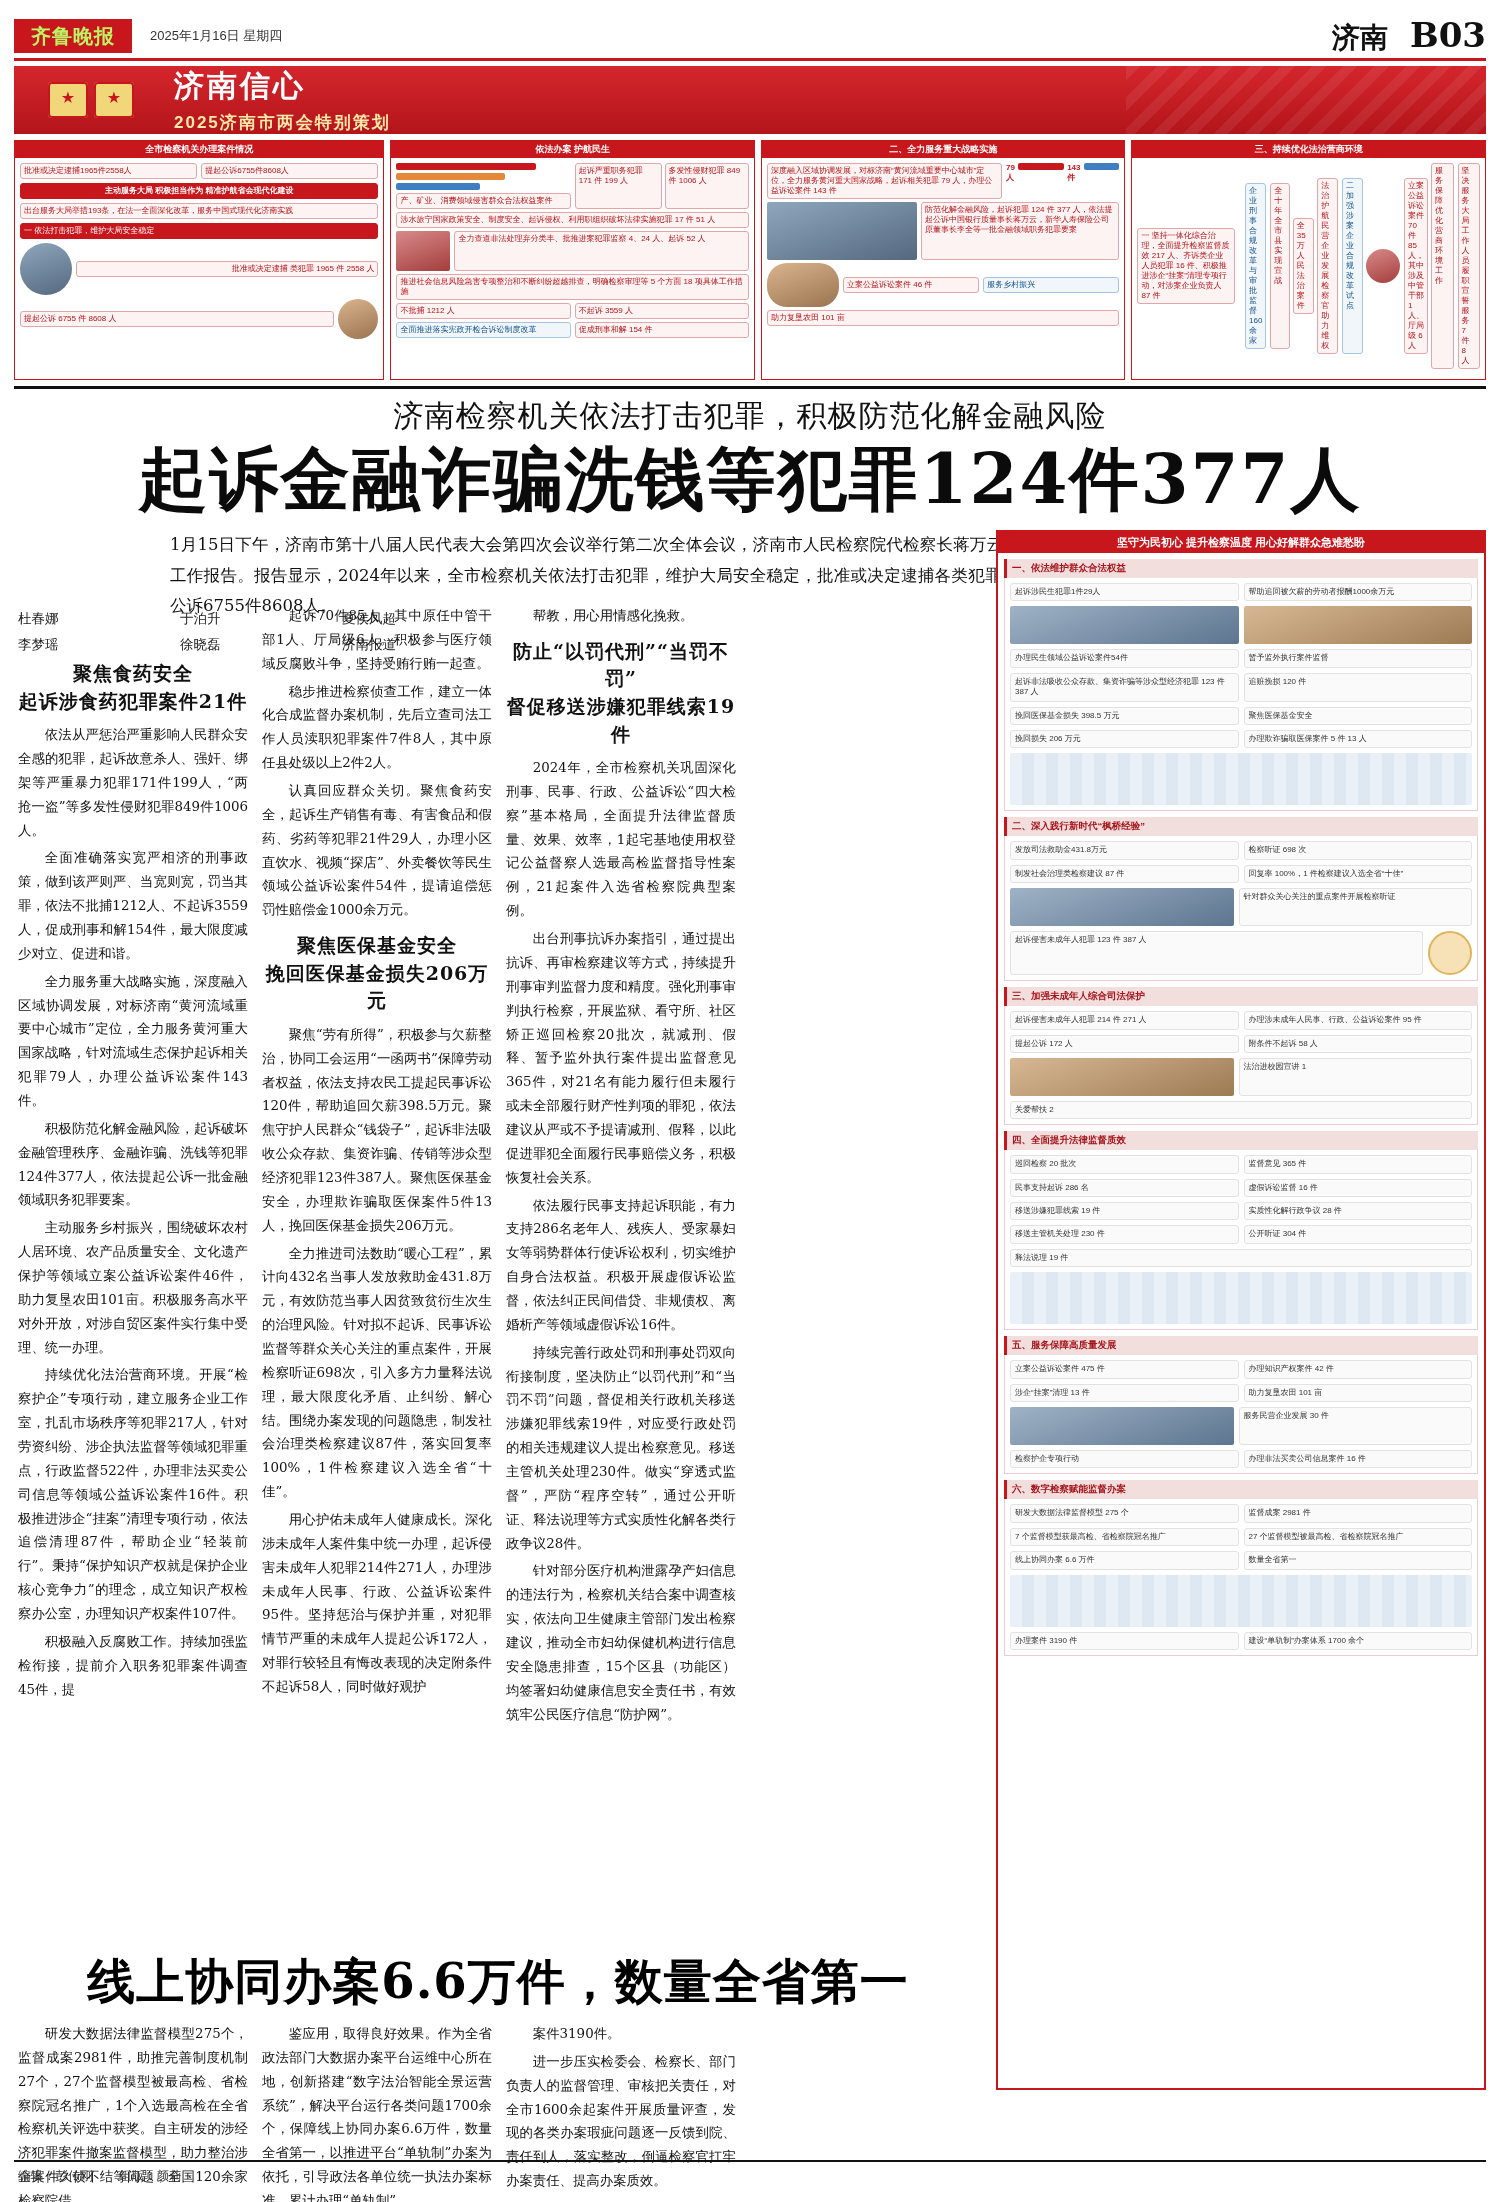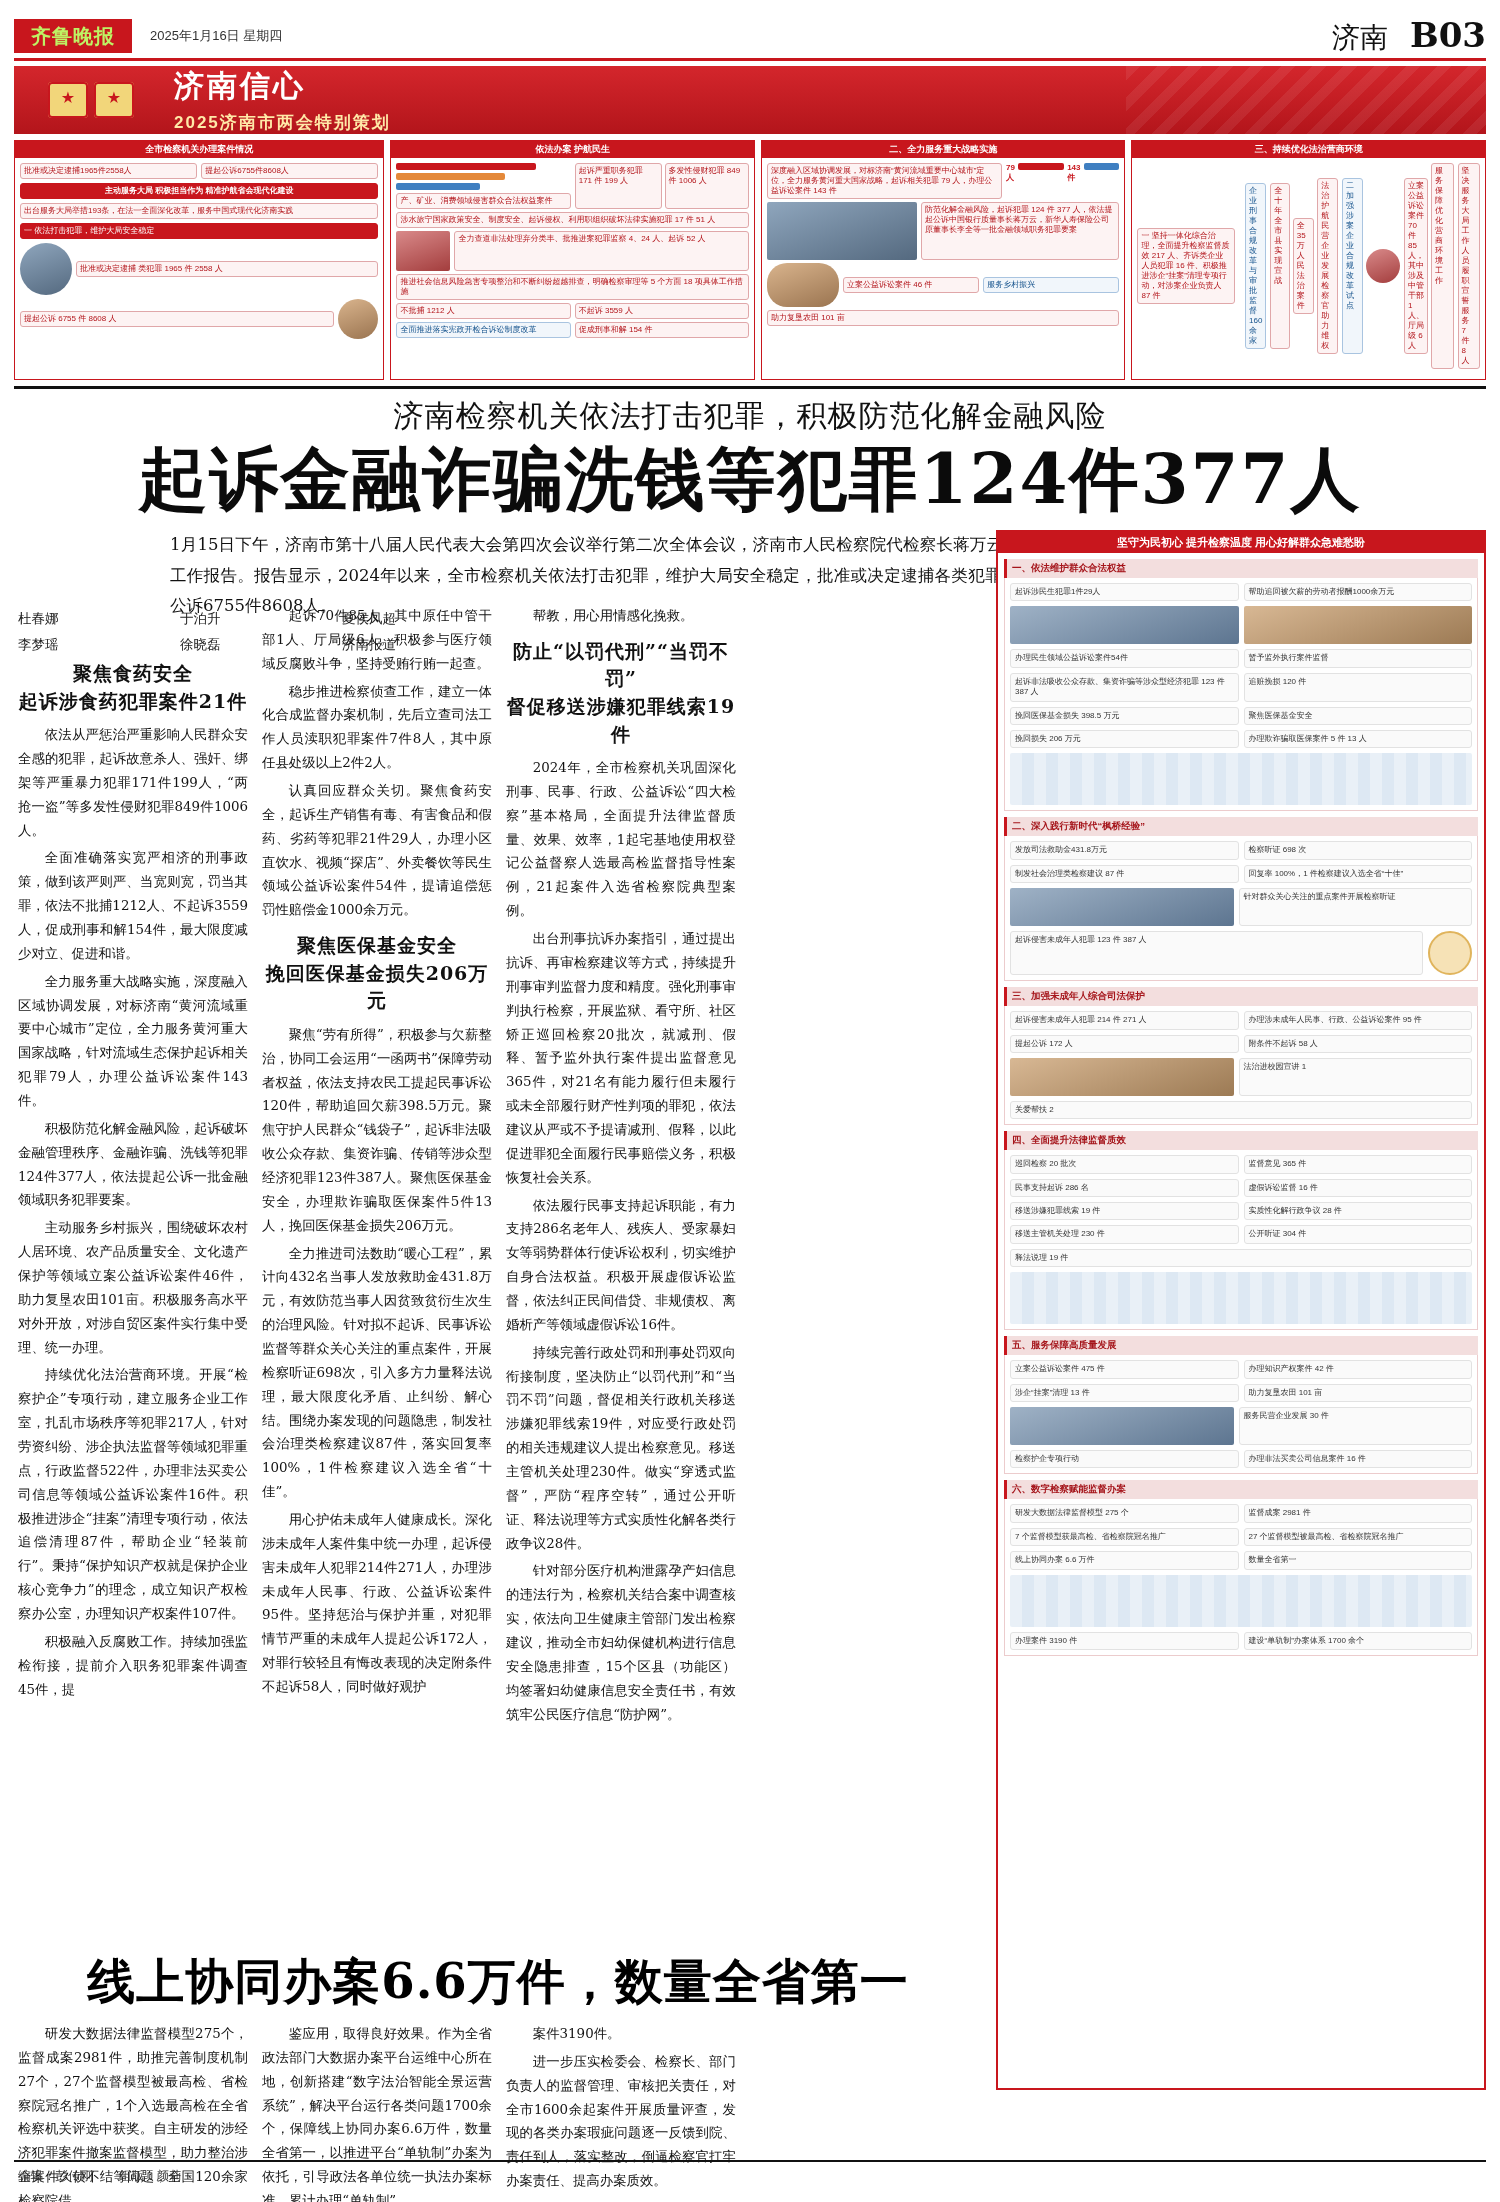--- a/index.html
+++ b/index.html
@@ -13,21 +13,21 @@
     position:absolute;left:14px;top:14px;width:1472px;height:44px;
     border-bottom:3px solid #c8161d;display:flex;align-items:center;
   }
   .logo-box{
     width:118px;height:34px;background:#c8161d;color:#bef264;
     display:flex;align-items:center;justify-content:center;
     font-family:"DejaVu Serif","Liberation Serif",serif;font-weight:bold;font-size:20px;letter-spacing:1px;
   }
   .issue-date{margin-left:18px;font-size:13px;color:#333;}
   .masthead-right{margin-left:auto;display:flex;align-items:baseline;gap:22px;}
-  .masthead-city{font-size:28px;font-weight:normal;font-family:"DejaVu Serif","Liberation Serif",serif;color:#111;}
+  .masthead-city{font-size:28px;font-weight:bold;font-family:"DejaVu Serif","Liberation Serif",serif;color:#111;}
   .masthead-page{font-size:34px;font-weight:bold;font-family:"DejaVu Serif","Liberation Serif",serif;color:#111;}
   
   .banner{
     position:absolute;left:14px;top:66px;width:1472px;height:68px;
     background:linear-gradient(180deg,#d4262c 0%,#b3151b 100%);
     display:flex;align-items:center;overflow:hidden;
   }
   .banner .emblems{display:flex;gap:6px;margin-left:34px;}
   .emblem{width:40px;height:36px;border-radius:4px;background:#f2d67a;position:relative;box-shadow:inset 0 0 0 2px #c8161d;}
   .emblem:after{content:"★";position:absolute;left:0;right:0;top:6px;text-align:center;color:#c8161d;font-size:16px;}
@@ -154,21 +154,21 @@
     <div class="info-card ic1">
       <div class="ic-title">全市检察机关办理案件情况</div>
       <div style="padding:5px;display:flex;flex-direction:column;gap:4px;">
         <div style="display:flex;gap:4px;">
           <div class="chip" style="flex:1">批准或决定逮捕1965件2558人</div>
           <div class="chip" style="flex:1">提起公诉6755件8608人</div>
         </div>
         <div class="chip" style="background:#c8161d;color:#fff;border-color:#c8161d;text-align:center;font-weight:bold;">主动服务大局  积极担当作为  精准护航省会现代化建设</div>
         <div class="chip">出台服务大局举措193条，在法一全面深化改革，服务中国式现代化济南实践</div>
         <div class="chip" style="background:#c8161d;color:#fff;border-color:#c8161d;">一 依法打击犯罪，维护大局安全稳定</div>
-        <div style="display:flex;gap:4px;align-items:center;">
+        <div style="display:flex;gap:4px;align-items:center;text-align:right;">
           <div class="ph-photo ph-circle" style="width:52px;height:52px;"></div>
           <div class="chip" style="flex:1">批准或决定逮捕 类犯罪 1965 件 2558 人</div>
         </div>
         <div style="display:flex;gap:4px;align-items:center;">
           <div class="chip" style="flex:1">提起公诉 6755 件 8608 人</div>
           <div class="ph-photo warm ph-circle" style="width:40px;height:40px;"></div>
         </div>
       </div>
     </div>
 

